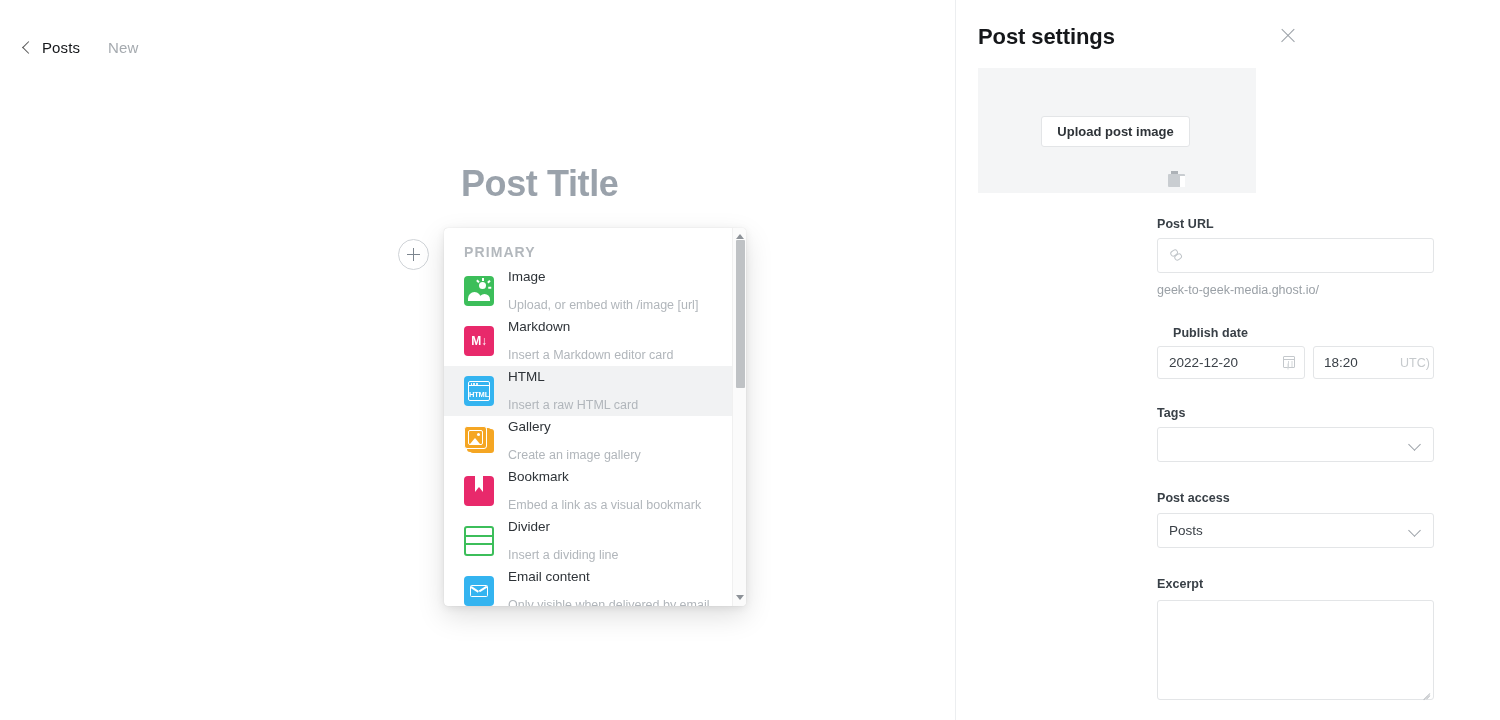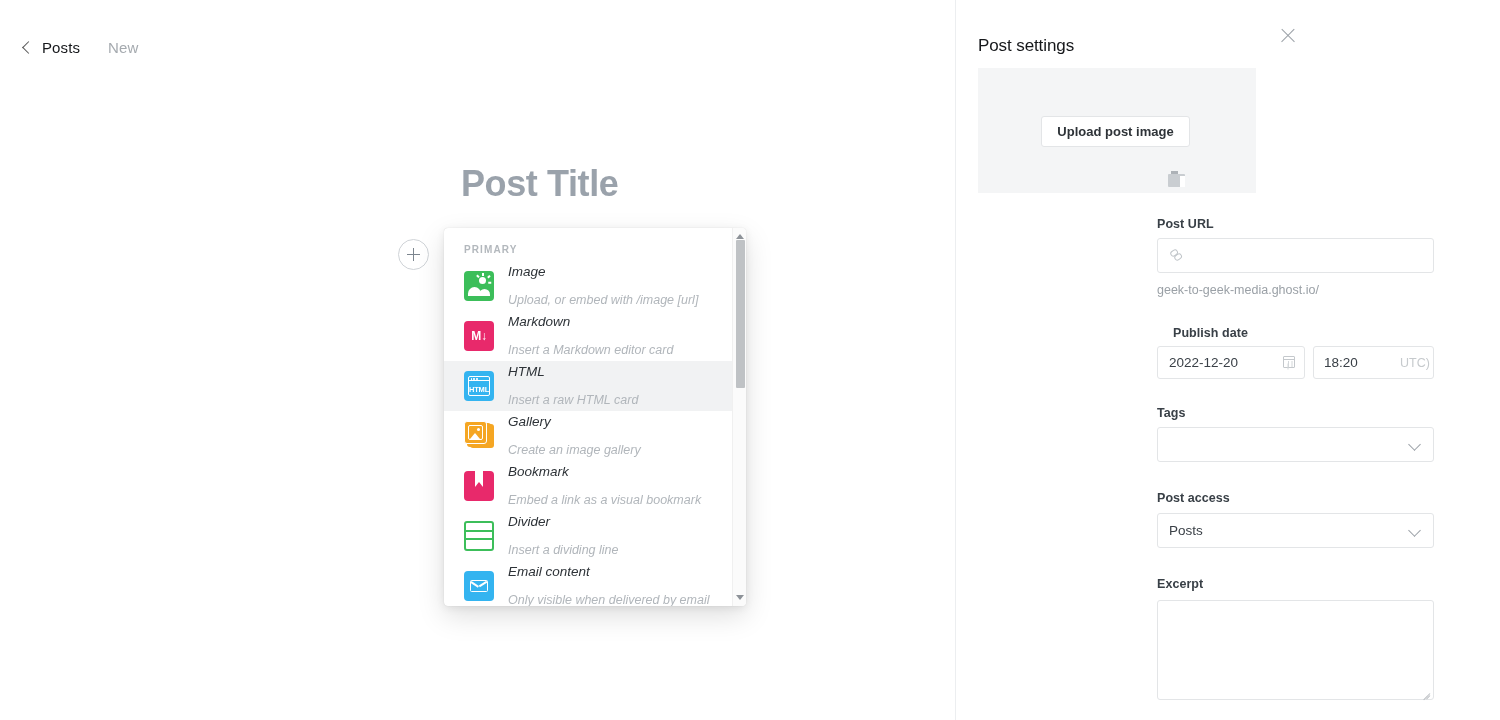--- a/index.html
+++ b/index.html
@@ -62,29 +62,29 @@
     border-radius: 4px;
     box-shadow: 0 0 1px rgba(0,0,0,.18), 0 10px 28px rgba(0,0,0,.13),
                 0 2px 8px rgba(0,0,0,.07);
     overflow: hidden;
   }
   .cardmenu-scroll {
     position: absolute; inset: 0 14px 0 0;
     overflow: hidden;
   }
   .cm-section {
-    font-size: 10px; letter-spacing: 1.1px; font-weight: 600;
+    font-size: 14px; letter-spacing: 1.1px; font-weight: 600;
     color: #b3b8bd; padding: 16px 0 6px 20px; text-transform: uppercase;
   }
   .cm-item {
     display: flex; align-items: center; gap: 14px;
     padding: 8px 14px 8px 20px; height: 50px;
   }
   .cm-item.selected { background: #f1f2f3; }
-  .cm-texts { display: flex; flex-direction: column; gap: 12px; min-width: 0; font-style: italic; }
+  .cm-texts { display: flex; flex-direction: column; gap: 12px; min-width: 0; }
   .cm-title { font-size: 13.5px; color: #2e3338; line-height: 1.25; }
   .cm-desc  { font-size: 12.5px; color: #b1b6bb; line-height: 1.25; white-space: nowrap; }
 
   .ico { width: 30px; height: 30px; border-radius: 4px; flex: 0 0 30px;
          position: relative; overflow: hidden; }
 
   
   .ico-image { background: #3cbe5a; }
   .ico-image .sun { position:absolute; width:7px;height:7px;border-radius:50%;
       background:#fff; left:15px; top:6px; }
@@ -155,22 +155,22 @@
   .cm-sbar .up { top:6px; border-bottom:5px solid #8d9298; }
   .cm-sbar .down { bottom:6px; border-top:5px solid #8d9298; }
   .cm-thumb { position:absolute; left:2.5px; top:12px; width:9px; height:148px;
       background:#bfc2c5; border-radius:1px; }
 
   
   .panel {
     position:absolute; top:0; right:0; width:365px; height:720px;
     background:#fff; border-left:1px solid #eceef0;
   }
-  .panel-title { position:absolute; left:22px; top:36px;
-      font-size:17px; font-weight:400; color:#15171a; letter-spacing:-.1px; }
+  .panel-title { position:absolute; left:22px; top:24px;
+      font-size:22px; font-weight:700; color:#15171a; letter-spacing:-.1px; }
   .panel-close { position:absolute; right:22px; top:26px; width:20px; height:20px; }
   .panel-close span { position:absolute; left:1px; top:9px; width:18px; height:1.3px;
       background:#9aa0a6; display:block; }
   .panel-close span:nth-child(1){ transform:rotate(45deg); }
   .panel-close span:nth-child(2){ transform:rotate(-45deg); }
 
   .upload-box { position:absolute; left:22px; top:68px; width:278px; height:125px;
       background:#f4f5f6; }
   .upload-btn { position:absolute; left:85px; top:116px; width:149px; height:31px;
       background:#fff; border:1px solid #e3e5e7; border-radius:3px;

